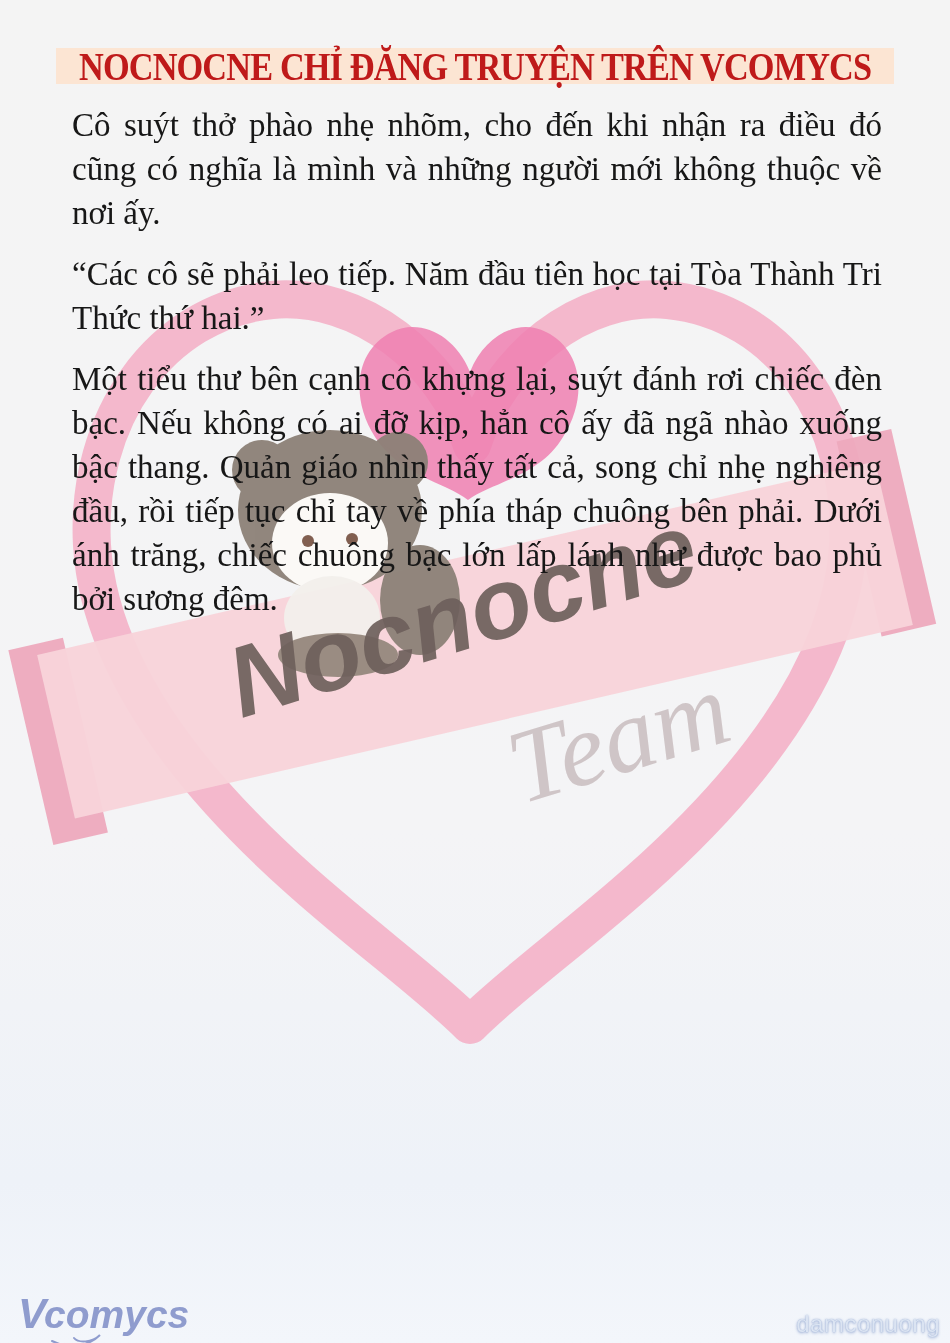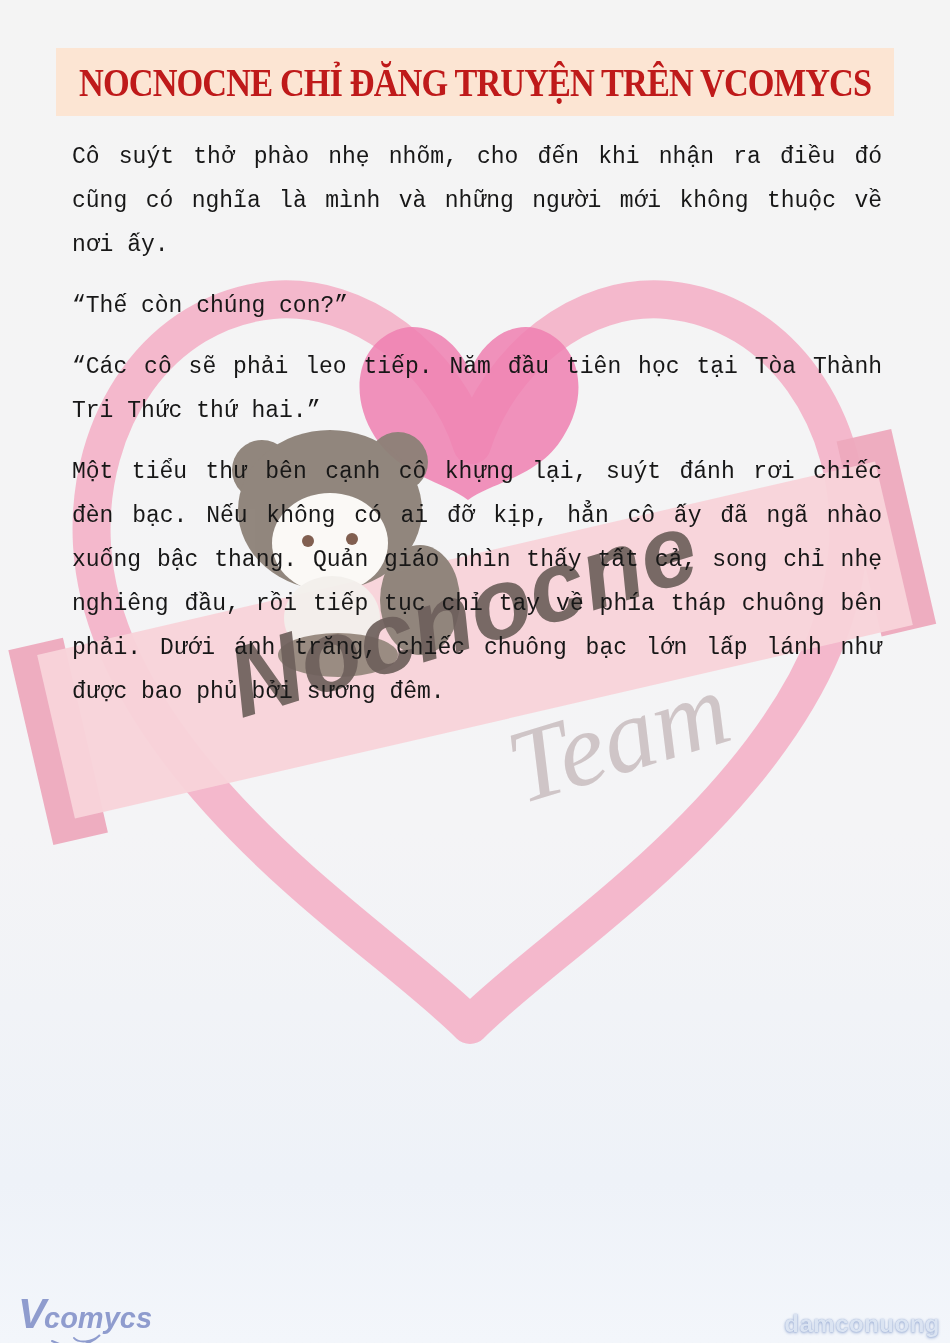--- a/index.html
+++ b/index.html
@@ -20,21 +20,21 @@
   }
   .content {
     position: absolute;
     left: 0; top: 0;
     width: 950px;
     z-index: 2;
   }
   .banner {
     width: 838px;
     margin: 48px auto 0 auto;
-    height: 68px;
+    height: 36px;
     background: #fce5d3;
     display: flex;
     align-items: center;
     justify-content: center;
   }
   .banner-text {
     display: inline-block;
     font-family: "Liberation Serif", serif;
     font-weight: bold;
     font-size: 39px;
@@ -43,49 +43,48 @@
     transform: scaleX(0.88);
     transform-origin: center;
     letter-spacing: -1px;
   }
   .body-text {
     margin-top: 19px;
     padding: 0 68px 0 72px;
   }
   .body-text p {
     margin: 0 0 17px 0;
-    font-size: 23px;
+    font-size: 33px;
     line-height: 44px;
     color: #171717;
     text-align: justify;
     text-justify: inter-word;
-    font-family: Liberation Mono, monospace;
   }
   .body-text p.force-justify { text-align-last: justify; }
   .footer-left {
     position: absolute;
     left: 18px;
     top: 1293px;
     z-index: 2;
     color: #8f9cce;
     font-style: italic;
     font-weight: bold;
     font-family: "Liberation Sans", sans-serif;
     line-height: 1;
   }
   .logo-v { font-size: 42px; letter-spacing: -2px; }
-  .logo-rest { font-size: 29px; letter-spacing: 0px; }
+  .logo-rest { font-size: 39px; letter-spacing: 0px; }
   .logo-flourish { display: block; margin: -4px 0 0 30px; }
   .footer-right {
     position: absolute;
     right: 10px;
     top: 1310px;
     z-index: 2;
     font-family: "Liberation Sans", sans-serif;
-    font-weight: bold;
+    font-weight: normal;
     font-size: 24px;
     letter-spacing: 0.5px;
     color: #dbe4f2;
     text-shadow: 0 1px 3px rgba(138,160,205,0.9), 0 0 1px rgba(120,145,195,0.7);
     text-align: center;
   }
 </style>
 </head>
 <body>
 
@@ -134,21 +133,20 @@
     <text x="625" y="772" text-anchor="middle" transform="rotate(-17 625 760)" font-family="Liberation Serif, serif" font-style="italic" font-size="105" fill="#ccc1c3" opacity="0.9">Team</text>
   </svg>
 
   <div class="content">
     <div class="banner">
       <span class="banner-text">NOCNOCNE CHỈ ĐĂNG TRUYỆN TRÊN VCOMYCS</span>
     </div>
 
     <div class="body-text">
       <p>Cô suýt thở phào nhẹ nhõm, cho đến khi nhận ra điều đó cũng có nghĩa là mình và những người mới không thuộc về nơi ấy.</p>
-      <p>“Thế còn chúng con?”</p>
       <p>“Các cô sẽ phải leo tiếp. Năm đầu tiên học tại Tòa Thành Tri Thức thứ hai.”</p>
       <p>Một tiểu thư bên cạnh cô khựng lại, suýt đánh rơi chiếc đèn bạc. Nếu không có ai đỡ kịp, hẳn cô ấy đã ngã nhào xuống bậc thang. Quản giáo nhìn thấy tất cả, song chỉ nhẹ nghiêng đầu, rồi tiếp tục chỉ tay về phía tháp chuông bên phải. Dưới ánh trăng, chiếc chuông bạc lớn lấp lánh như được bao phủ bởi sương đêm.</p>
     </div>
   </div>
 
   <div class="footer-left">
     <span class="logo-v">V</span><span class="logo-rest">comycs</span>
     <svg class="logo-flourish" width="70" height="16" viewBox="0 0 70 16" xmlns="http://www.w3.org/2000/svg">
       <path d="M4 10 C 20 18, 40 16, 52 4 C 44 12, 30 12, 26 7" fill="none" stroke="#8f9cce" stroke-width="2" stroke-linecap="round"></path>
     </svg>

